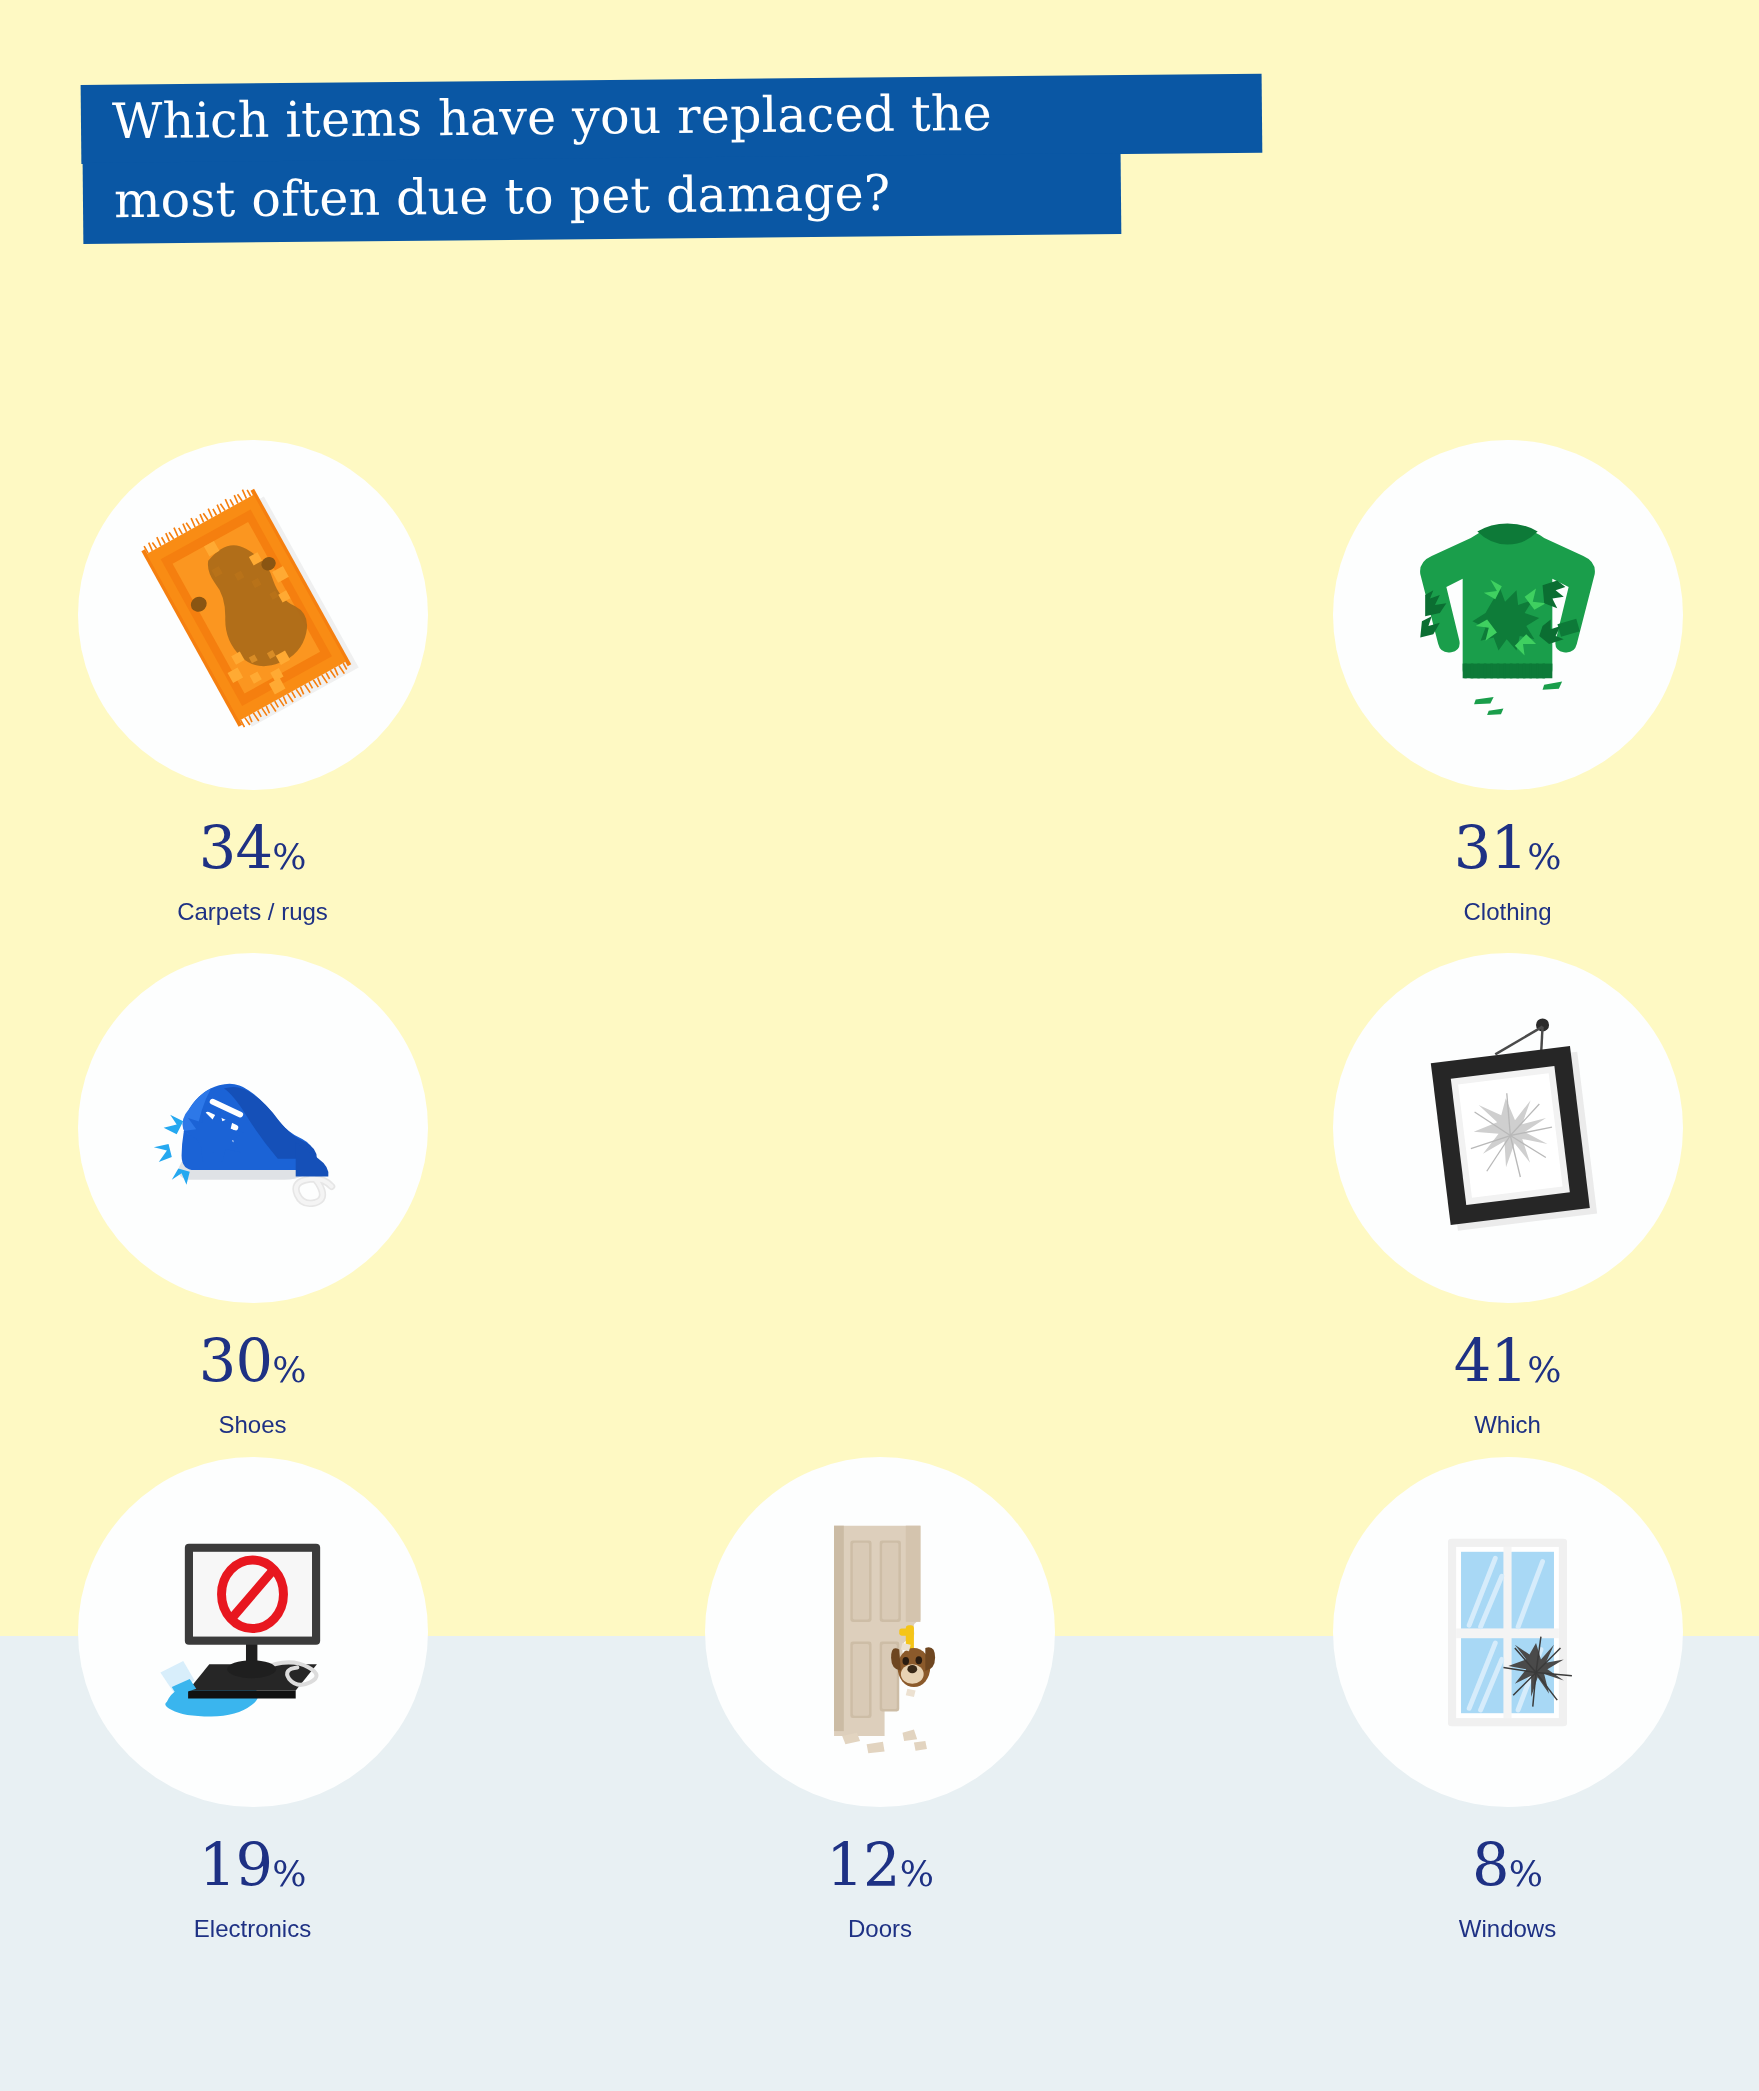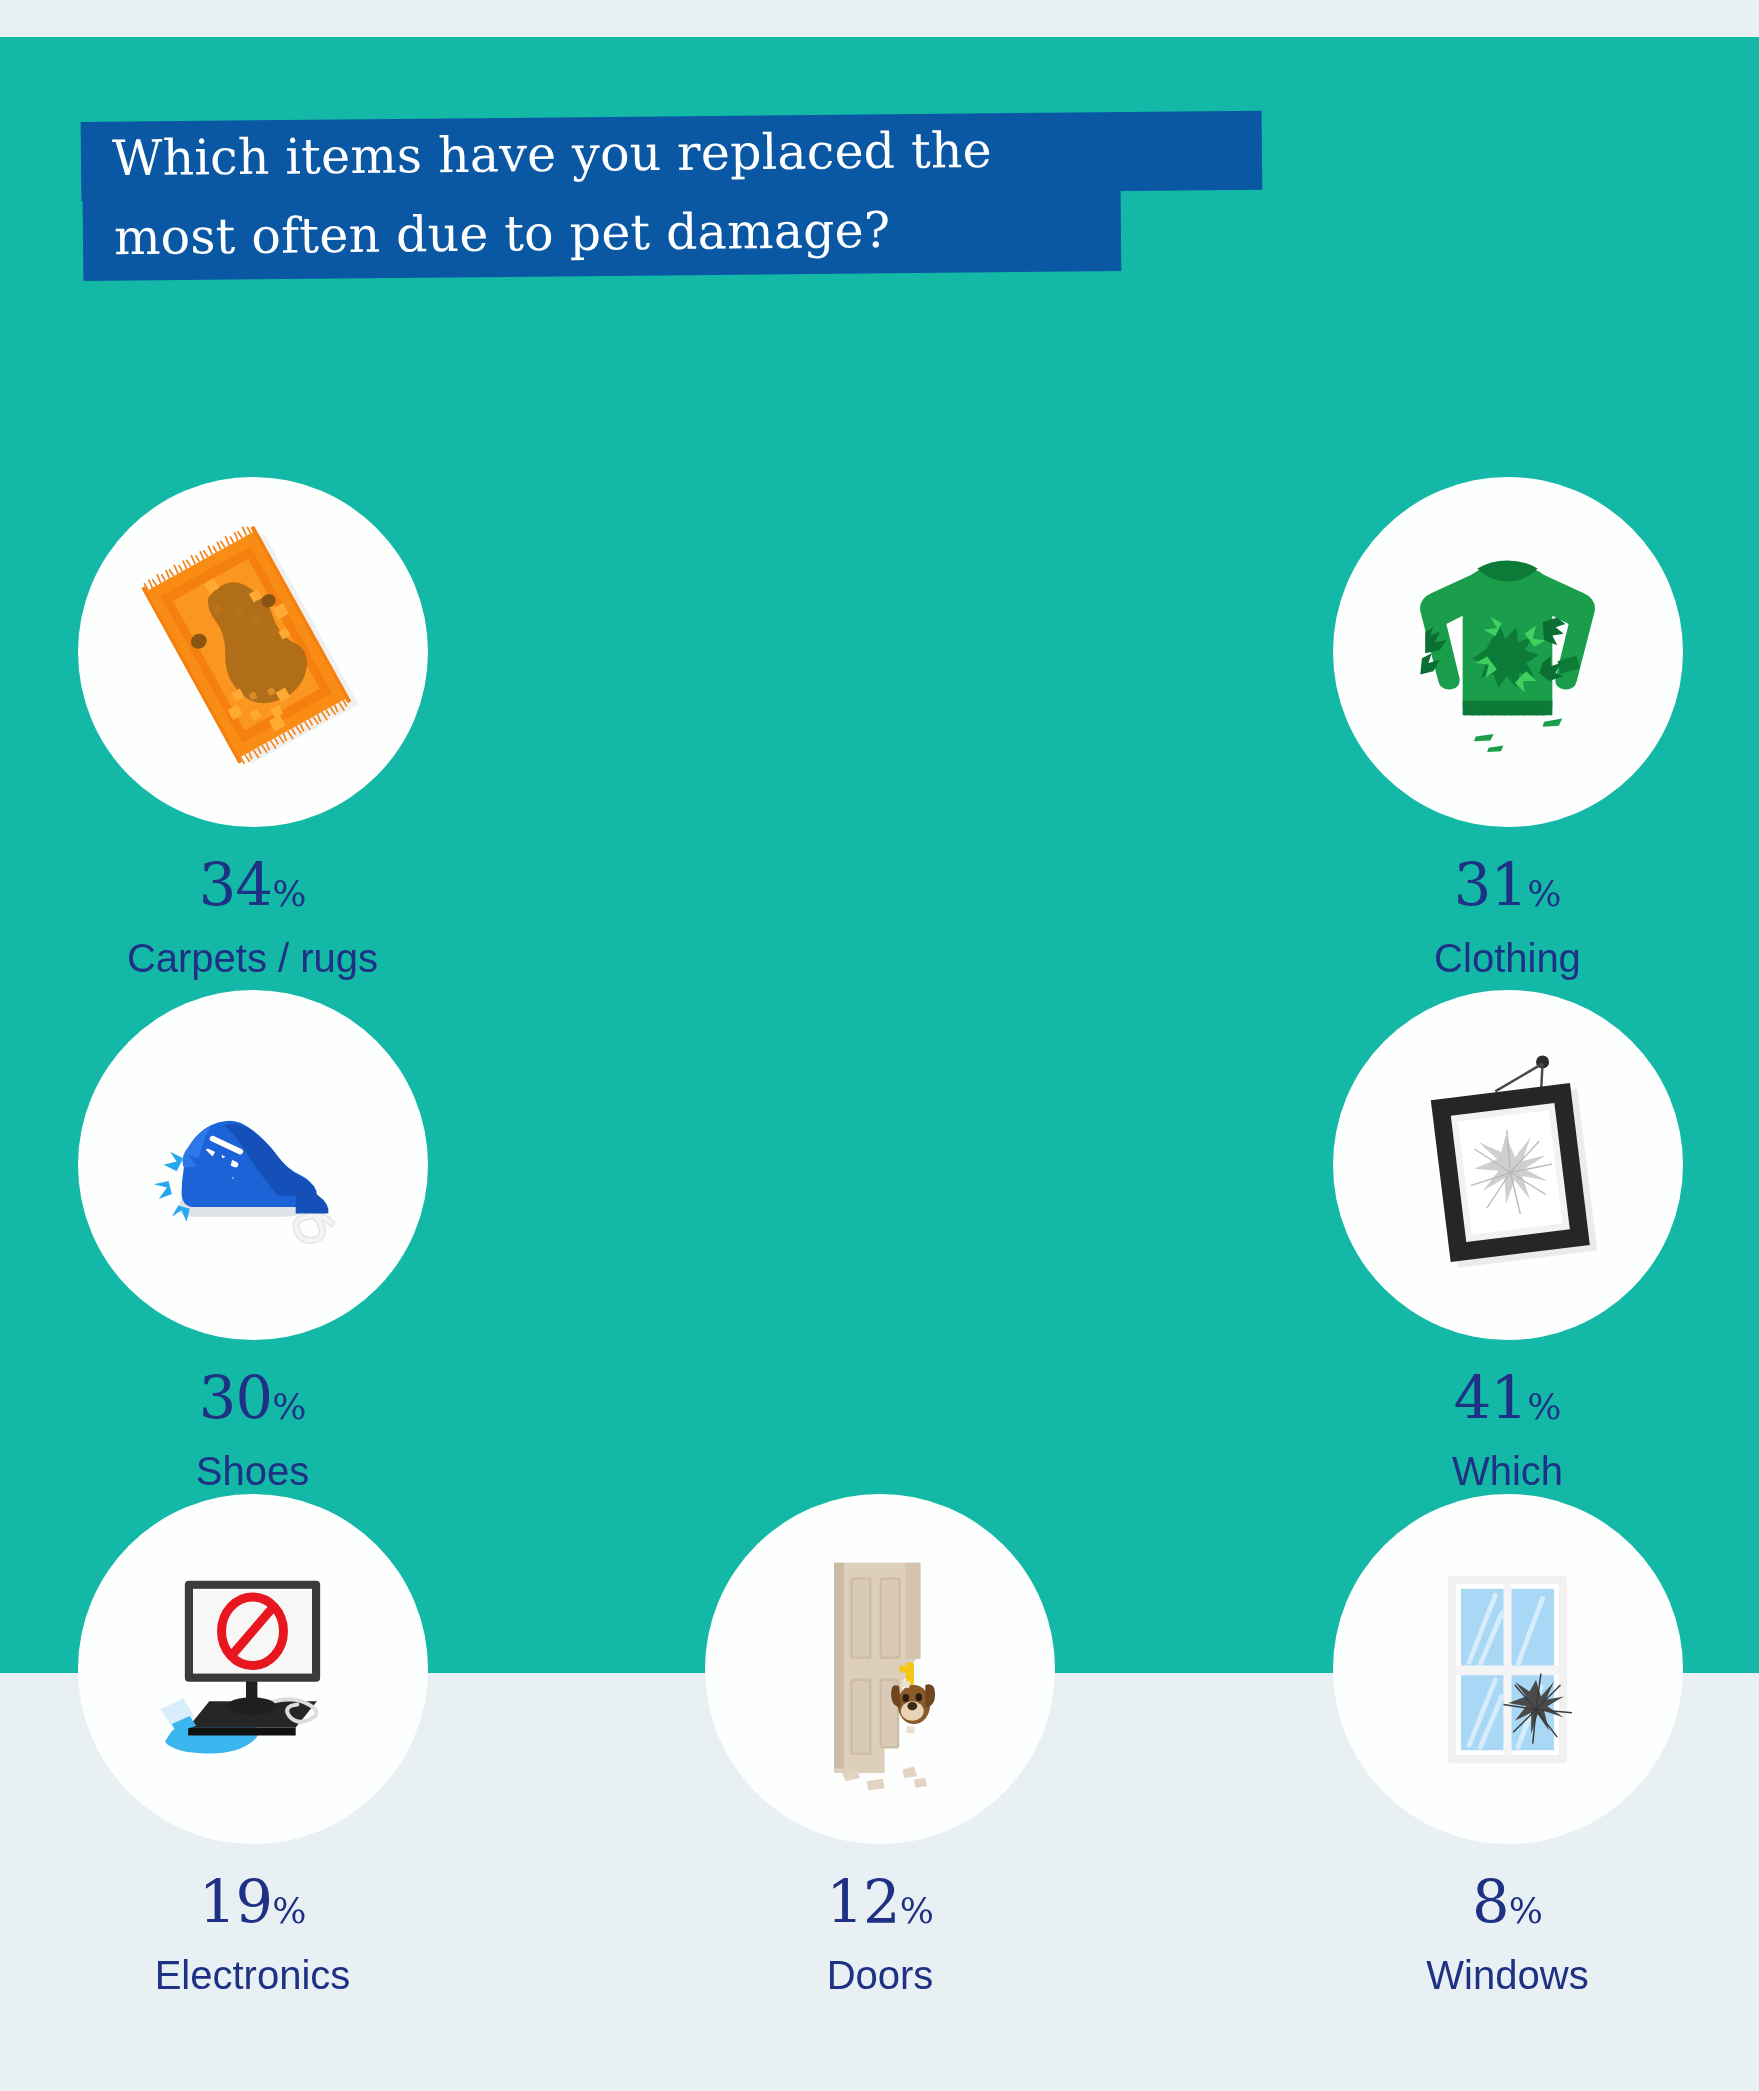--- a/index.html
+++ b/index.html
@@ -2,21 +2,21 @@
 <html style="font-size:13px"><head>
 <meta charset="utf-8">
 <style>
   * { margin:0; padding:0; box-sizing:border-box; }
   html, body {
     width:1760px; height:2092px;
     background:#e8f0f3;
     font-family:"Liberation Sans", sans-serif;
     overflow:hidden;
   }
-  .page { position:relative; width:1760px; height:1636px; background:#14b8a6;margin-top:37px; }
+  .page { position:relative; width:1760px; height:1636px; background:#fef9c3; }
 
   
   .title-block { position:absolute; left:0; top:0; width:100%; height:244px; }
   .banner-line {
     position:absolute;
     background:#0a57a4;
     display:flex;
     align-items:center;
     padding-left:31px;
     color:#ffffff;
@@ -70,21 +70,21 @@
     font-size:59px;
     line-height:1;
     letter-spacing:-0.8px;
   }
   .pct .sym { font-size:36px; letter-spacing:0; }
 
   .lbl {
     margin-top:21px;
     color:#1e3184;
     font-family:"Liberation Sans", sans-serif;
-    font-size:40px;
+    font-size:24px;
     line-height:1.1;
   }
 
   
   .row-2 .cell { width:505px; }
 </style>
 </head>
 <body>
 
 <div class="page">

